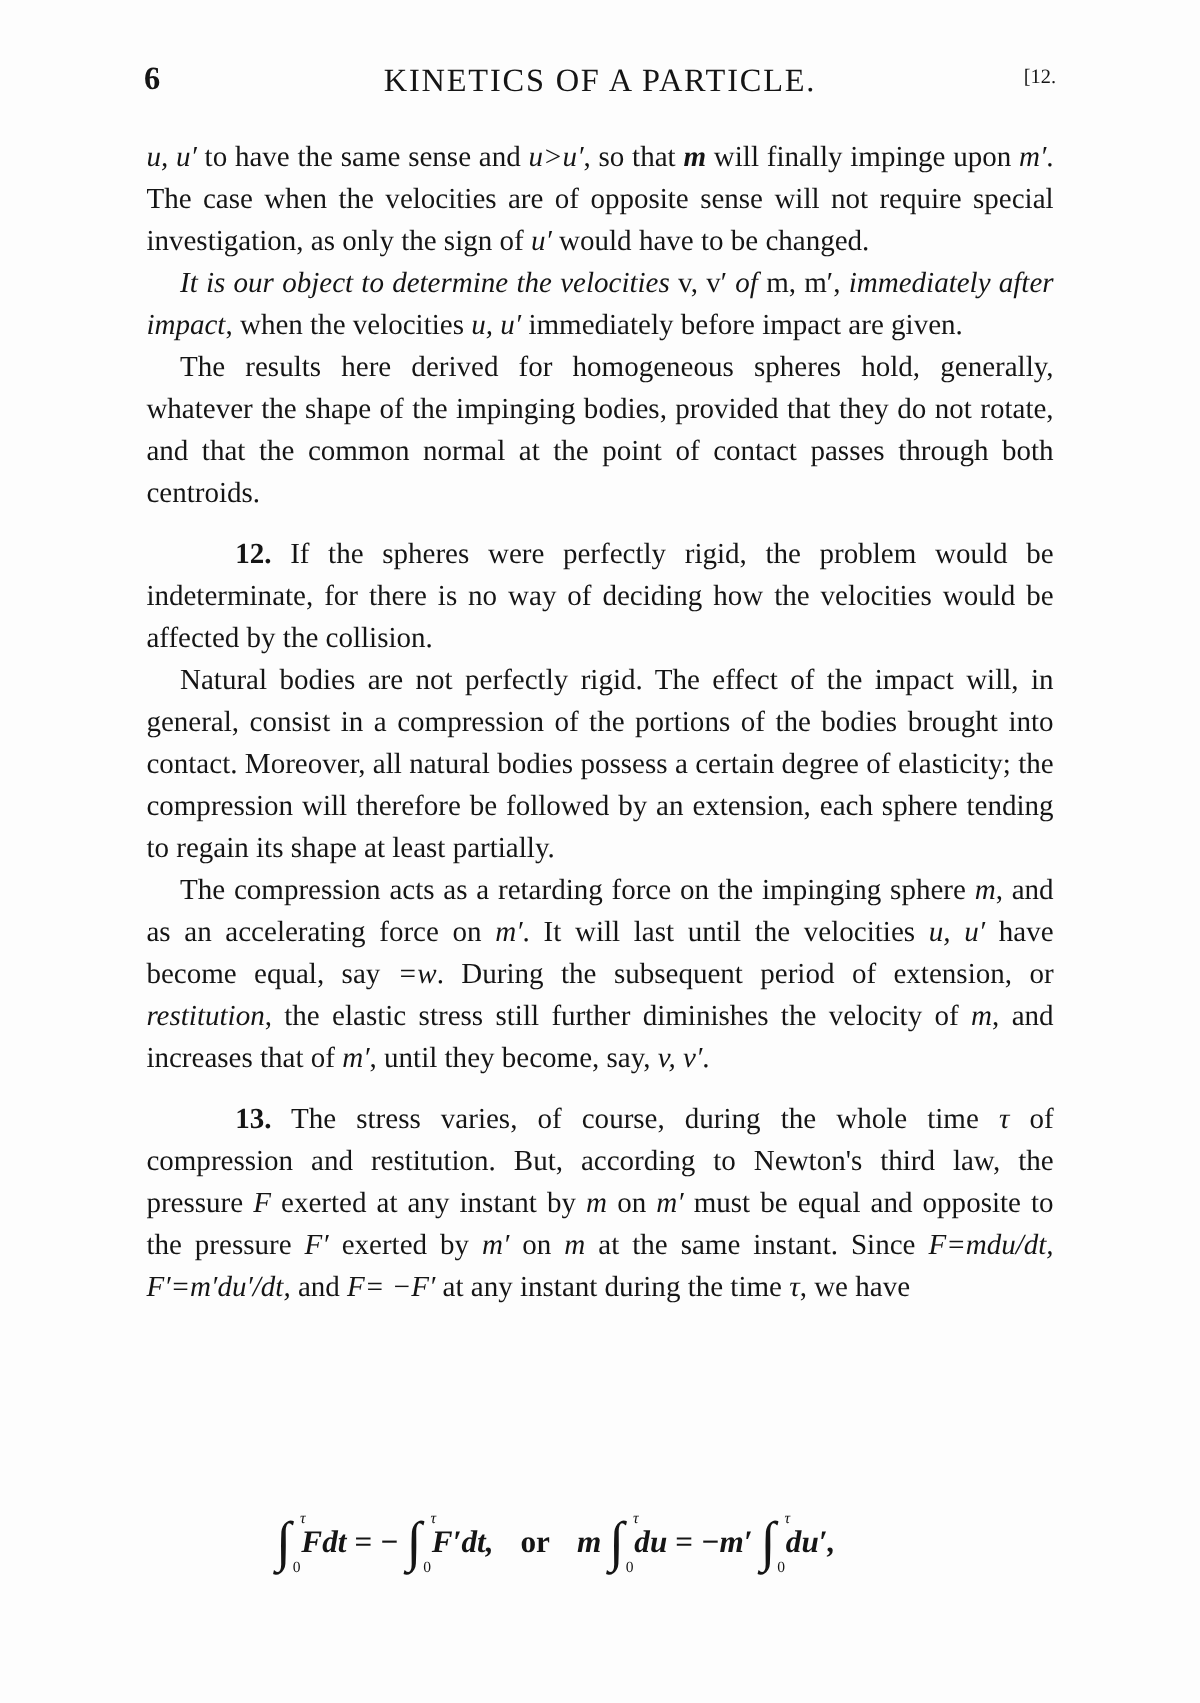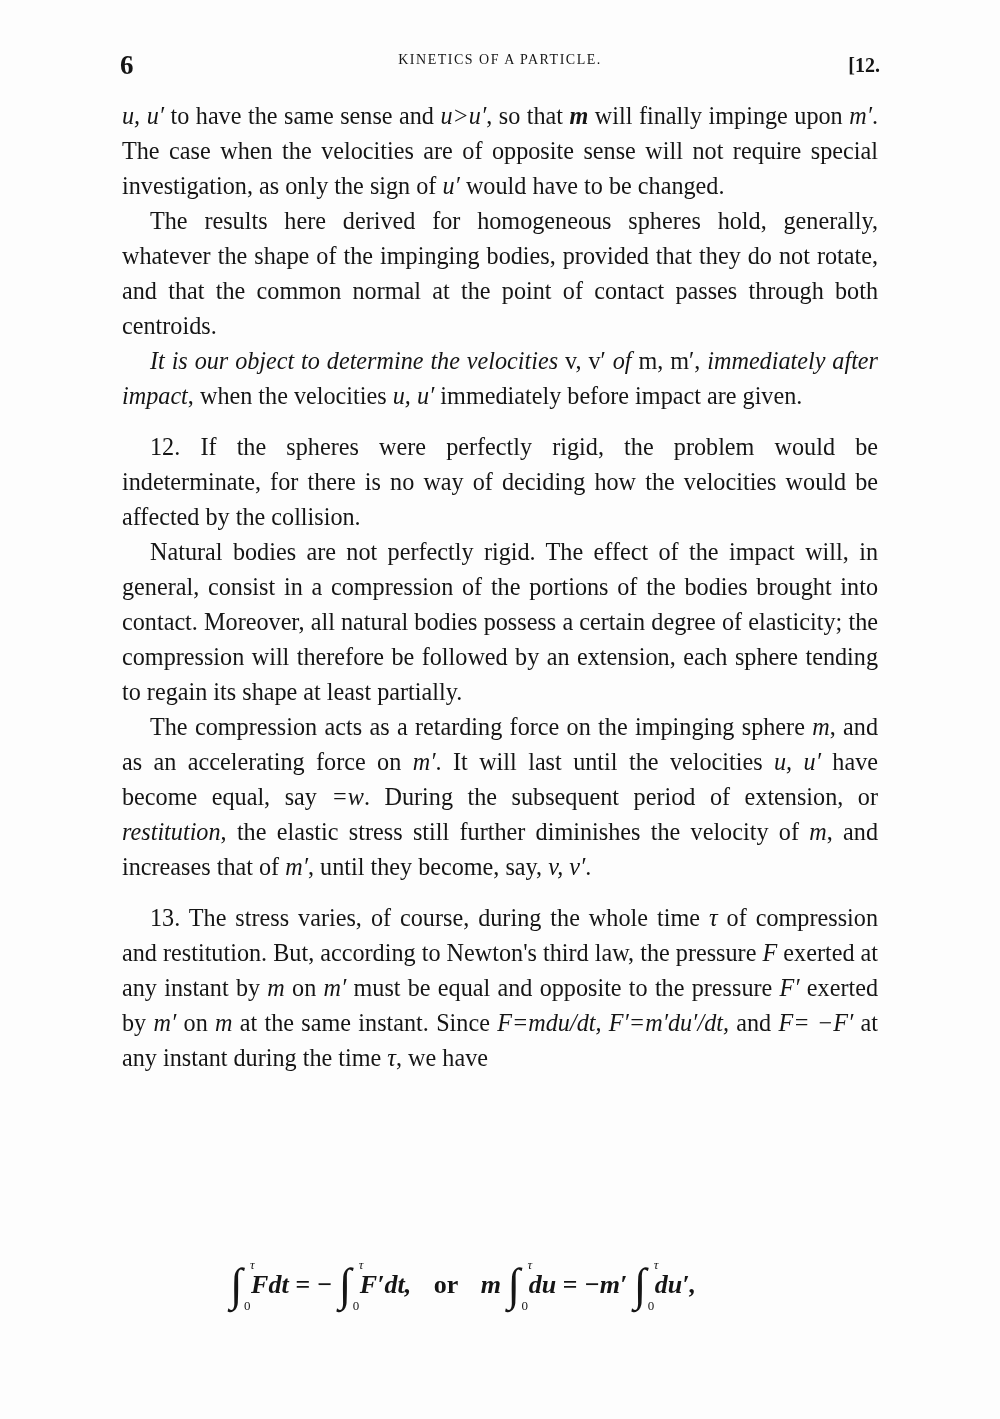--- a/index.html
+++ b/index.html
@@ -4,28 +4,28 @@
 <style>
   html, body { margin: 0; padding: 0; background: #ffffff; }
   body {
     width: 1000px; height: 1419px; position: relative; overflow: hidden;
     font-family: "Liberation Serif", "DejaVu Serif", serif;
     color: #151515;
   }
   .page { position: absolute; left: 0; top: 0; width: 1000px; height: 1419px; background: #fdfdfd; }
   .header { position: absolute; top: 50px; left: 120px; width: 760px; height: 36px; }
   .page-num { position: absolute; left: 0; top: 0; font-size: 27px; font-weight: bold; }
-  .running-title { position: absolute; left: 0; right: 0; top: 2px; text-align: center; font-size: 14px; letter-spacing: 1.5px; }
-  .section-ref { position: absolute; right: 0; top: 4px; font-size: 20px; font-weight: bold; }
+  .running-title { position: absolute; left: 0; right: 0; top: 2px; text-align: center; font-size: 27px; letter-spacing: 1.5px; }
+  .section-ref { position: absolute; right: 0; top: 4px; font-size: 17px; font-weight: normal; }
 
-  .body { position: absolute; left: 122px; top: 98px; width: 756px; font-size: 24.2px; line-height: 35px; text-align: justify; }
+  .body { position: absolute; left: 122px; top: 113px; width: 756px; font-size: 24.2px; line-height: 35px; text-align: justify; }
   .body p { margin: 0; }
   .indent { text-indent: 28px; }
   .gap { margin-top: 16px !important; }
-  .num { font-weight: normal; }
+  .num { font-weight: bold; margin-left: 46px; }
   i, .it { font-style: italic; }
   b.mb { font-style: italic; font-weight: bold; }
 
   .equation { position: absolute; left: 230px; top: 1262px; width: 560px; height: 70px; font-size: 26px; font-style: italic; white-space: nowrap; }
   .eq-part { display: inline-block; vertical-align: middle; font-weight: bold; }
   .integral { display: inline-block; position: relative; font-size: 46px; font-style: normal; line-height: 1; vertical-align: middle; margin-right: 2px; }
   .integral .up { position: absolute; top: -4px; left: 20px; font-size: 13px; font-style: italic; }
   .integral .lo { position: absolute; bottom: -4px; left: 14px; font-size: 13px; font-style: normal; }
   .eq-word { font-style: normal; margin: 0 16px; }
 </style>
@@ -36,23 +36,23 @@
 
   <div class="header">
     <span class="page-num">6</span>
     <span class="running-title">KINETICS OF A PARTICLE.</span>
     <span class="section-ref">[12.</span>
   </div>
 
   <div class="body">
     <p><i>u, </i><i>u′</i><span> to have the same sense and </span><i>u&gt;u′</i><span>, so that </span><b class="mb">m</b><span> will finally impinge upon </span><i>m′</i><span>. The case when the velocities are of opposite sense will not require special investigation, as only the sign of </span><i>u′</i><span> would have to be changed.</span></p>
 
+    <p class="indent"><i>It is our object to determine the velocities</i><span> v, v′ </span><i>of</i><span> m, m′, </span><i>immediately after impact</i><span>, when the velocities </span><i>u, u′</i><span> immediately before impact are given.</span></p>
+
     <p class="indent">The results here derived for homogeneous spheres hold, generally, whatever the shape of the impinging bodies, provided that they do not rotate, and that the common normal at the point of contact passes through both centroids.</p>
-
-    <p class="indent"><i>It is our object to determine the velocities</i><span> v, v′ </span><i>of</i><span> m, m′, </span><i>immediately after impact</i><span>, when the velocities </span><i>u, u′</i><span> immediately before impact are given.</span></p>
 
     <p class="indent gap" style="margin-top:17px"><span class="num">12.</span><span> If the spheres were perfectly rigid, the problem would be indeterminate, for there is no way of deciding how the velocities would be affected by the collision.</span></p>
 
     <p class="indent">Natural bodies are not perfectly rigid. The effect of the impact will, in general, consist in a compression of the portions of the bodies brought into contact. Moreover, all natural bodies possess a certain degree of elasticity; the compression will therefore be followed by an extension, each sphere tending to regain its shape at least partially.</p>
 
     <p class="indent"><span>The compression acts as a retarding force on the impinging sphere </span><i>m</i><span>, and as an accelerating force on </span><i>m′</i><span>. It will last until the velocities </span><i>u, u′</i><span> have become equal, say </span><i>=w</i><span>. During the subsequent period of extension, or </span><i>restitution</i><span>, the elastic stress still further diminishes the velocity of </span><i>m</i><span>, and increases that of </span><i>m′</i><span>, until they become, say, </span><i>v, v′</i><span>.</span></p>
 
     <p class="indent gap" style="margin-top:18px"><span class="num">13.</span><span> The stress varies, of course, during the whole time </span><i>τ</i><span> of compression and restitution. But, according to Newton's third law, the pressure </span><i>F</i><span> exerted at any instant by </span><i>m</i><span> on </span><i>m′</i><span> must be equal and opposite to the pressure </span><i>F′</i><span> exerted by </span><i>m′</i><span> on </span><i>m</i><span> at the same instant. Since </span><i>F=mdu/dt, F′=m′du′/dt,</i><span> and </span><i>F= −F′</i><span> at any instant during the time </span><i>τ</i><span>, we have</span></p>
   </div>
 

